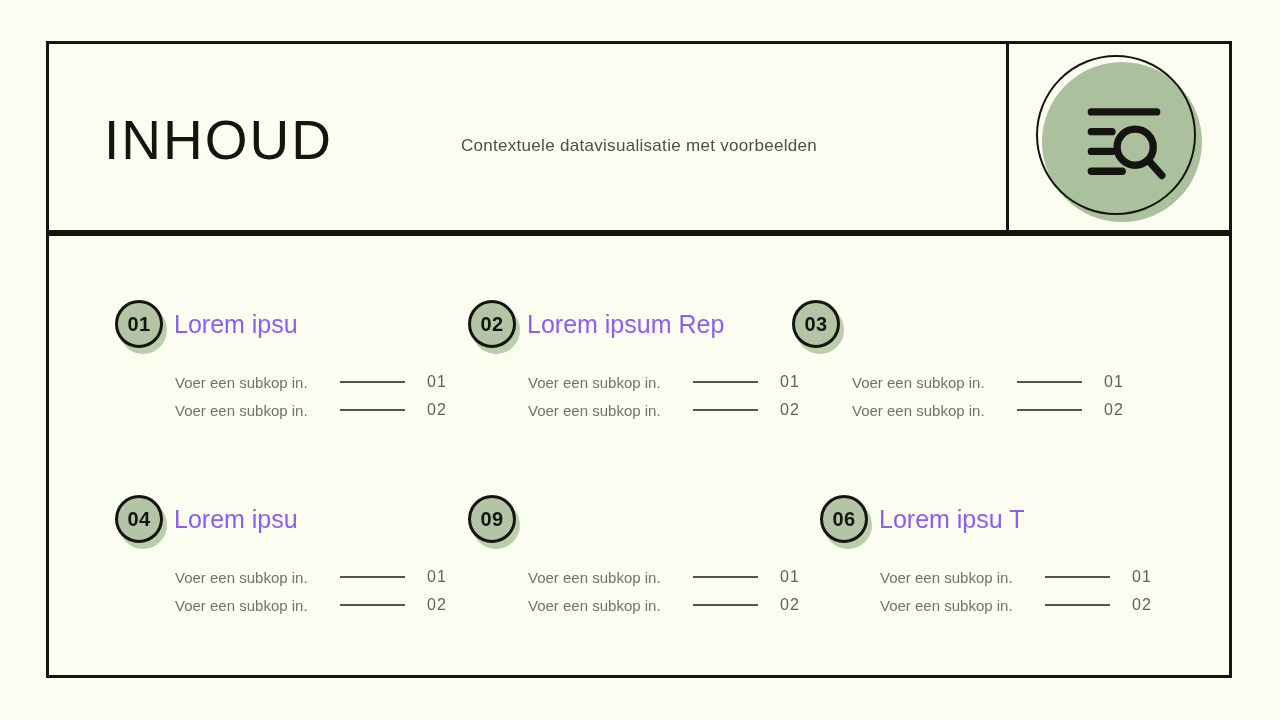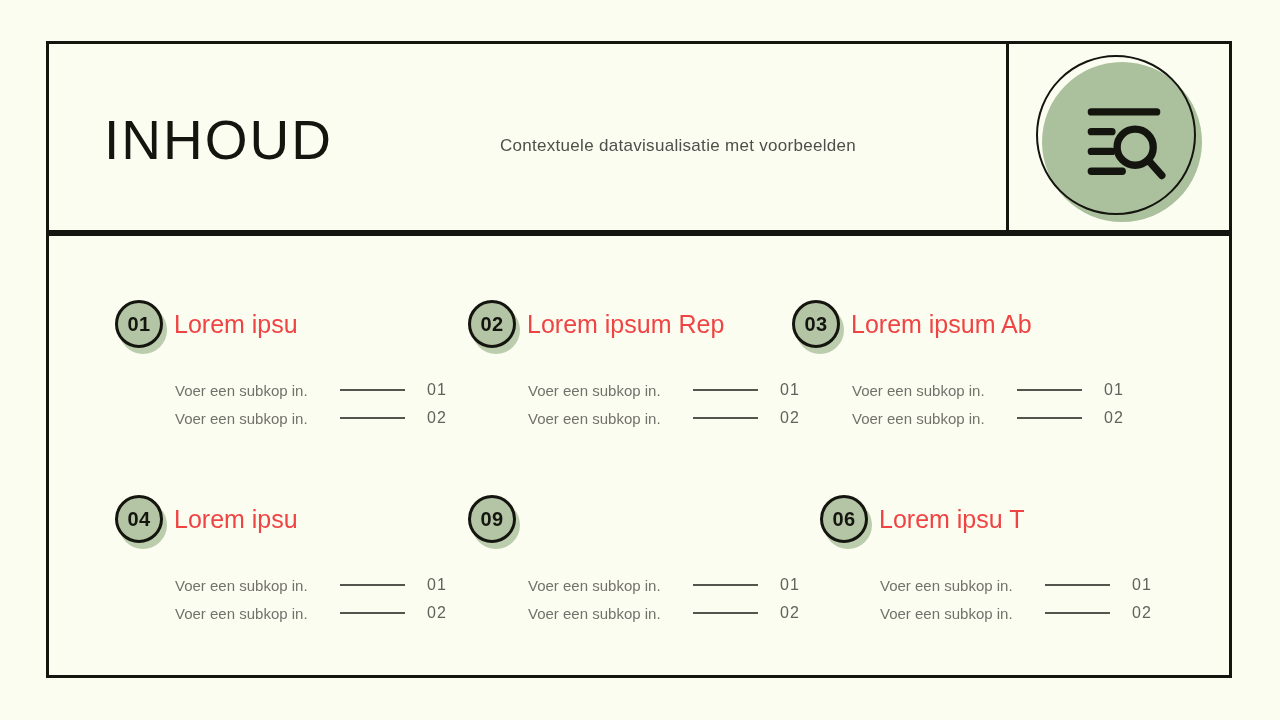--- a/index.html
+++ b/index.html
@@ -27,21 +27,21 @@
   }
 
   
   .page-title {
     position:absolute; left:104px; top:110px;
     font-size:55px; font-weight:400; letter-spacing:2px; color:#15150f;
     line-height:1.1;
   }
   .page-subtitle {
     position:absolute; left:46px; top:136px; width:1186px;
-    text-align:center; font-size:17px; color:#4f4f4a; letter-spacing:0.3px;margin-left:39px;
+    text-align:center; font-size:17px; color:#4f4f4a; letter-spacing:0.3px;
   }
 
   
   .icon-green {
     position:absolute; left:1042px; top:62px; width:160px; height:160px;
     border-radius:50%; background:#abc09c; z-index:1;
   }
   .icon-ring {
     position:absolute; left:1036px; top:55px; width:160px; height:160px;
     border-radius:50%; border:2.5px solid #15150f; box-sizing:border-box;
@@ -65,23 +65,23 @@
   .badge-shadow {
     position:absolute; left:4px; top:6px; width:48px; height:48px;
     border-radius:50%; background:#abc09c; opacity:0.8;
   }
   .badge-main {
     position:absolute; left:0; top:0; width:48px; height:48px;
     border-radius:50%; background:#b3c5a4; border:3px solid #15150f;
     box-sizing:border-box; display:flex; align-items:center; justify-content:center;
     font-size:20px; font-weight:700; color:#15150f; letter-spacing:0.5px;
   }
-  .item-title { margin-left:11px; font-size:25px; color:#ef4444; white-space:nowrap; }
-
-  .sub-rows { margin-top:24px; margin-left:60px; }
+  .item-title { margin-left:11px; font-size:25px; color:#8b5cf6; white-space:nowrap; }
+
+  .sub-rows { margin-top:16px; margin-left:60px; }
   .sub-row { display:flex; align-items:center; height:28px; }
   .sub-label { width:150px; font-size:15px; color:#72726b; white-space:nowrap; }
   .sub-line { width:65px; height:0; border-top:2px solid #55554f; margin-left:15px; }
   .sub-page { margin-left:22px; font-size:16px; color:#62625c; letter-spacing:1px; }
 </style>
 </head>
 <body>
 
 <div class="slide">
 
@@ -148,21 +148,20 @@
       </div>
     </div>
   </div>
 
   <div class="item i3">
     <div class="item-head">
       <div class="badge">
         <div class="badge-shadow"></div>
         <div class="badge-main">03</div>
       </div>
-      <div class="item-title">Lorem ipsum Ab</div>
     </div>
     <div class="sub-rows">
       <div class="sub-row">
         <span class="sub-label">Voer een subkop in.</span>
         <span class="sub-line"></span>
         <span class="sub-page">01</span>
       </div>
       <div class="sub-row">
         <span class="sub-label">Voer een subkop in.</span>
         <span class="sub-line"></span>

